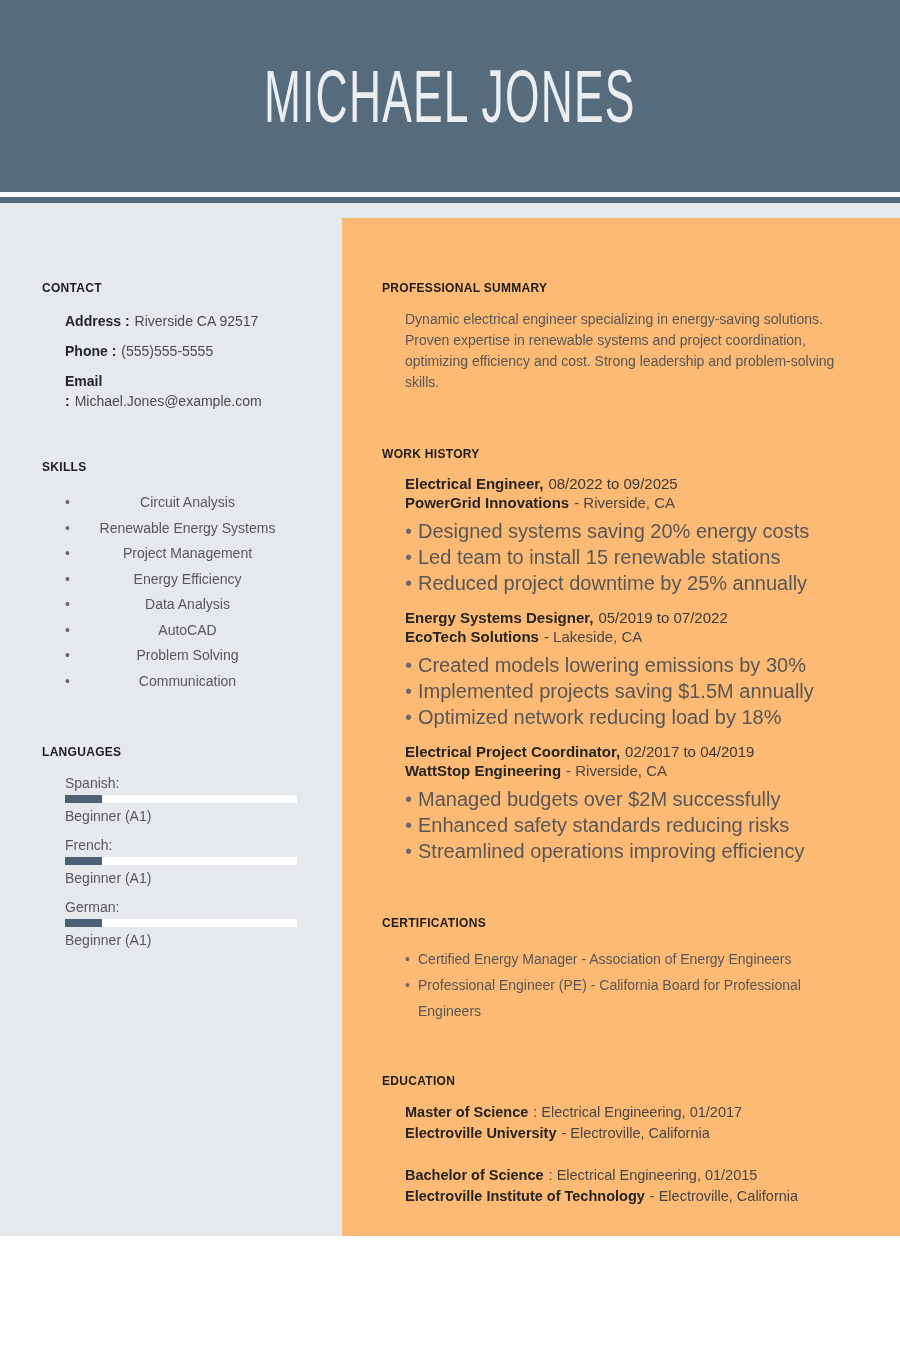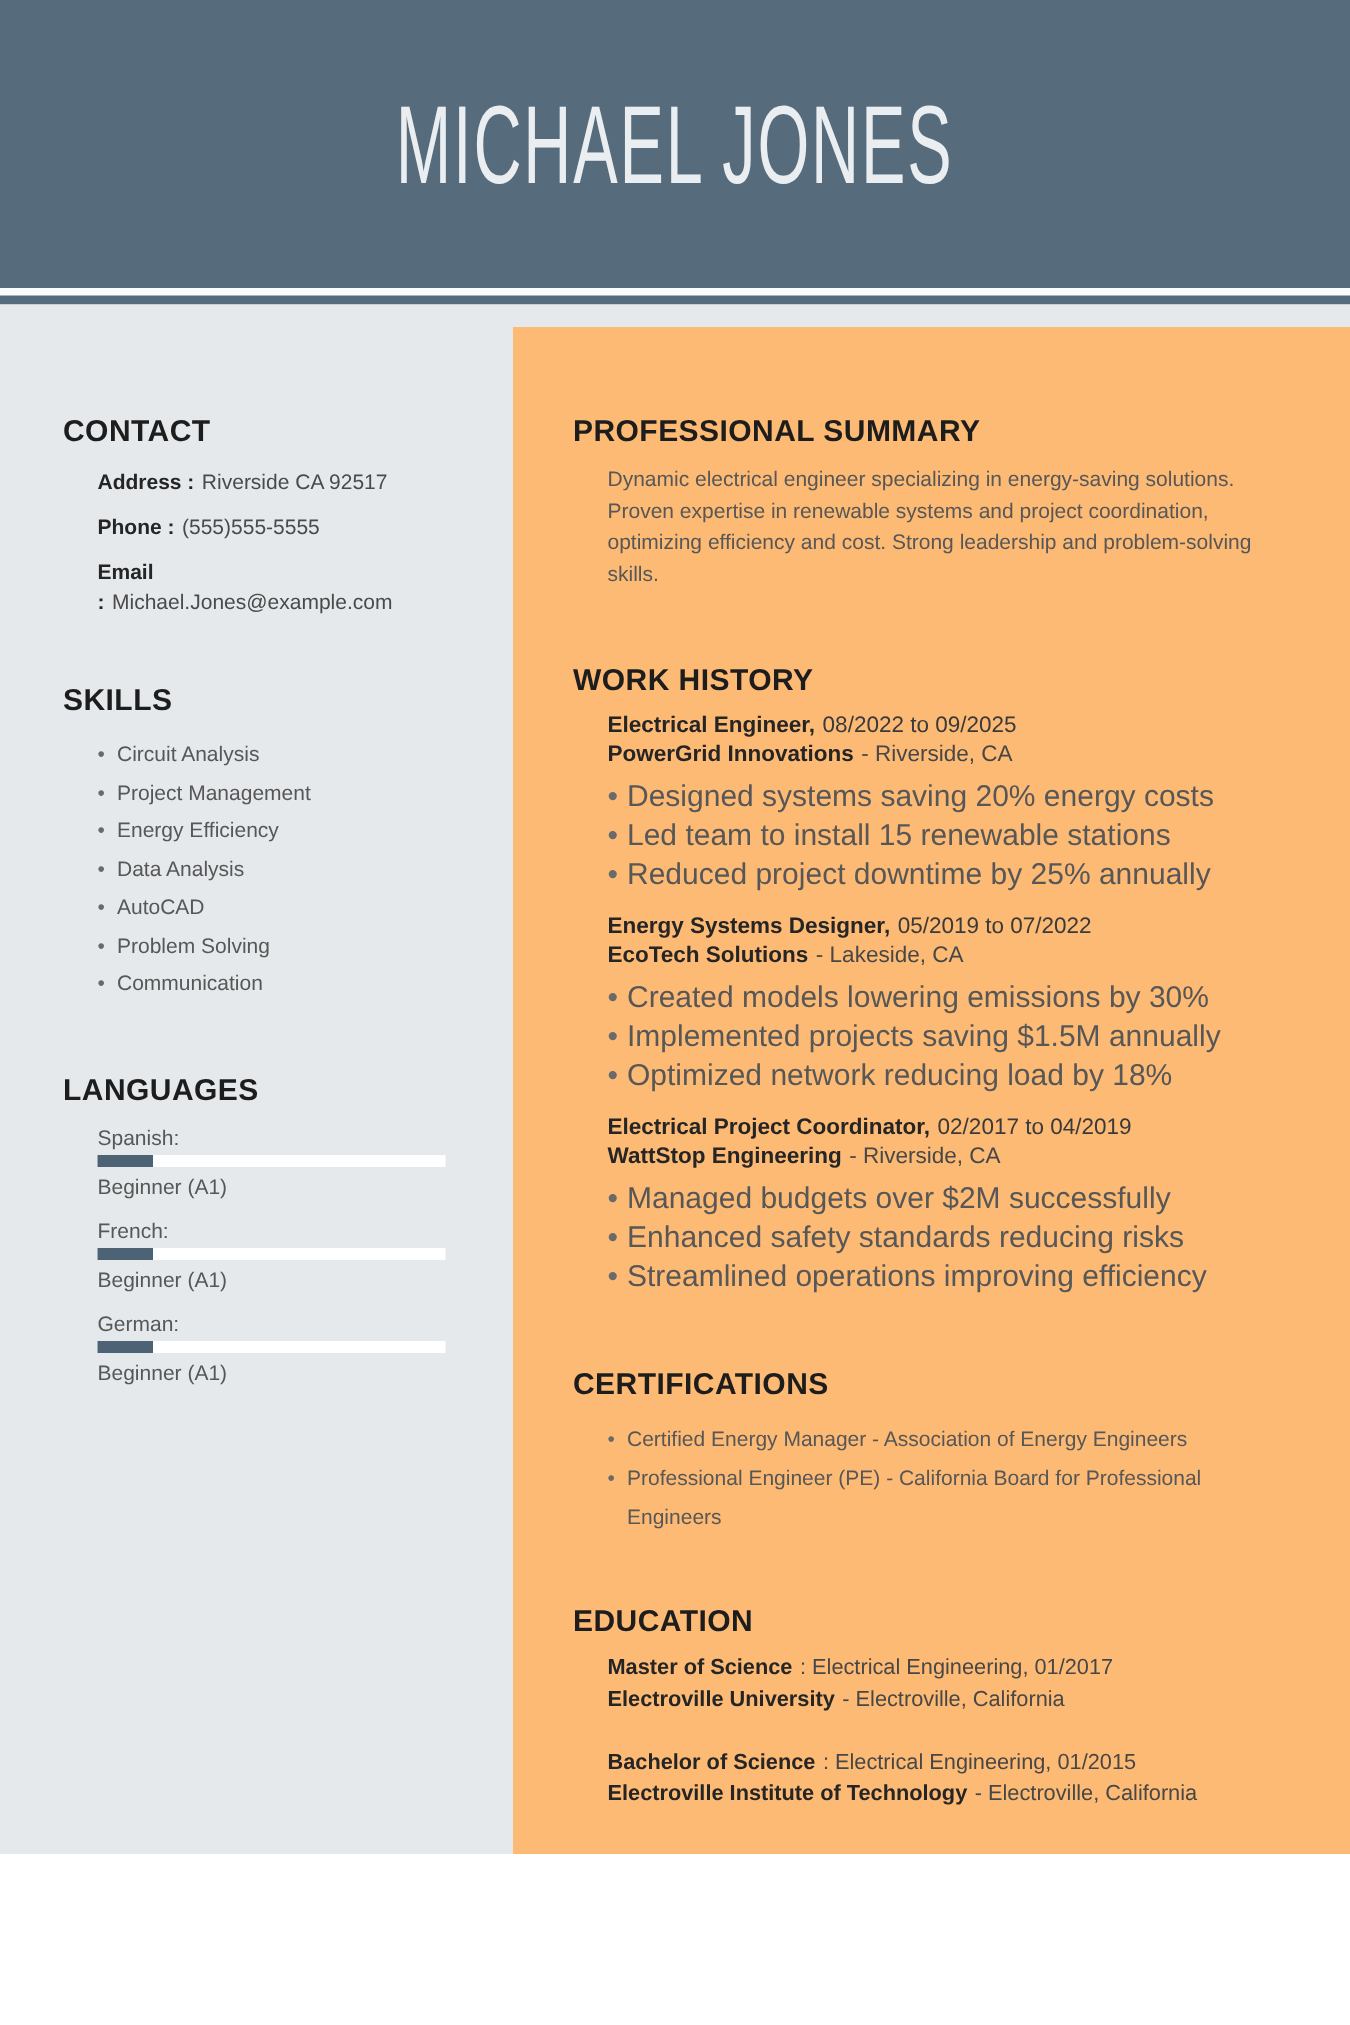--- a/index.html
+++ b/index.html
@@ -12,32 +12,32 @@
   .name { color:#eaeef1; font-size:74px; font-weight:400; letter-spacing:2px; white-space:nowrap;
           transform:scaleX(0.60); transform-origin:center center; }
   .rule-white { height:5px; background:#fbfcfd; }
   .rule-slate { height:6px; background:#566b7b; }
 
   
   .content { height:1147px; background:#e5e9ec; display:flex; align-items:stretch; }
   .sidebar { width:342px; flex:0 0 342px; padding:74px 45px 0 42px; }
   .main { flex:1; margin-top:15px; background:#fdba74; padding:59px 35px 0 40px; }
 
-  h2.sec { font-size:20px; line-height:22px; font-weight:700; color:#1d1d1d; letter-spacing:0.3px; }
+  h2.sec { font-size:12px; line-height:22px; font-weight:700; color:#1d1d1d; letter-spacing:0.3px; }
 
   
   .contact-list { margin:12px 0 0 23px; }
   .contact-item { font-size:14px; line-height:20px; margin-bottom:10px; color:#4a4a4a; }
   .contact-item .lbl { font-weight:700; color:#252525; margin-right:5px; }
 
   
   .skills-sec { margin-top:45px; }
   ul.plain { list-style:none; }
   .skills-list { margin:12px 0 0 23px; }
-  .skills-list li { font-size:14px; line-height:25.5px; color:#575757; position:relative; padding-left:13px; }
+  .skills-list li { font-size:14px; line-height:25.5px; color:#575757; position:relative; padding-left:13px;text-align:center; }
   .skills-list li::before { content:"•"; position:absolute; left:0; color:#6a6a6a; }
 
   
   .langs-sec { margin-top:47px; }
   .langs-list { margin:12px 0 0 23px; }
   .lang-block { margin-bottom:12px; }
   .lang-name { font-size:14px; line-height:17px; color:#575757; }
   .lang-track { width:232px; height:8px; background:#ffffff; margin-top:3px; }
   .lang-fill { height:100%; background:#4d6375; }
   .lang-level { font-size:14px; line-height:17px; color:#575757; margin-top:5px; }
@@ -98,20 +98,21 @@
           <div class="contact-item">
             <span class="lbl">Email :</span><span class="val">Michael.Jones@example.com</span>
           </div>
         </div>
       </section>
 
       <section class="skills-sec">
         <h2 class="sec">SKILLS</h2>
         <ul class="plain skills-list">
           <li>Circuit Analysis</li>
+          <li>Renewable Energy Systems</li>
           <li>Project Management</li>
           <li>Energy Efficiency</li>
           <li>Data Analysis</li>
           <li>AutoCAD</li>
           <li>Problem Solving</li>
           <li>Communication</li>
         </ul>
       </section>
 
       <section class="langs-sec">

